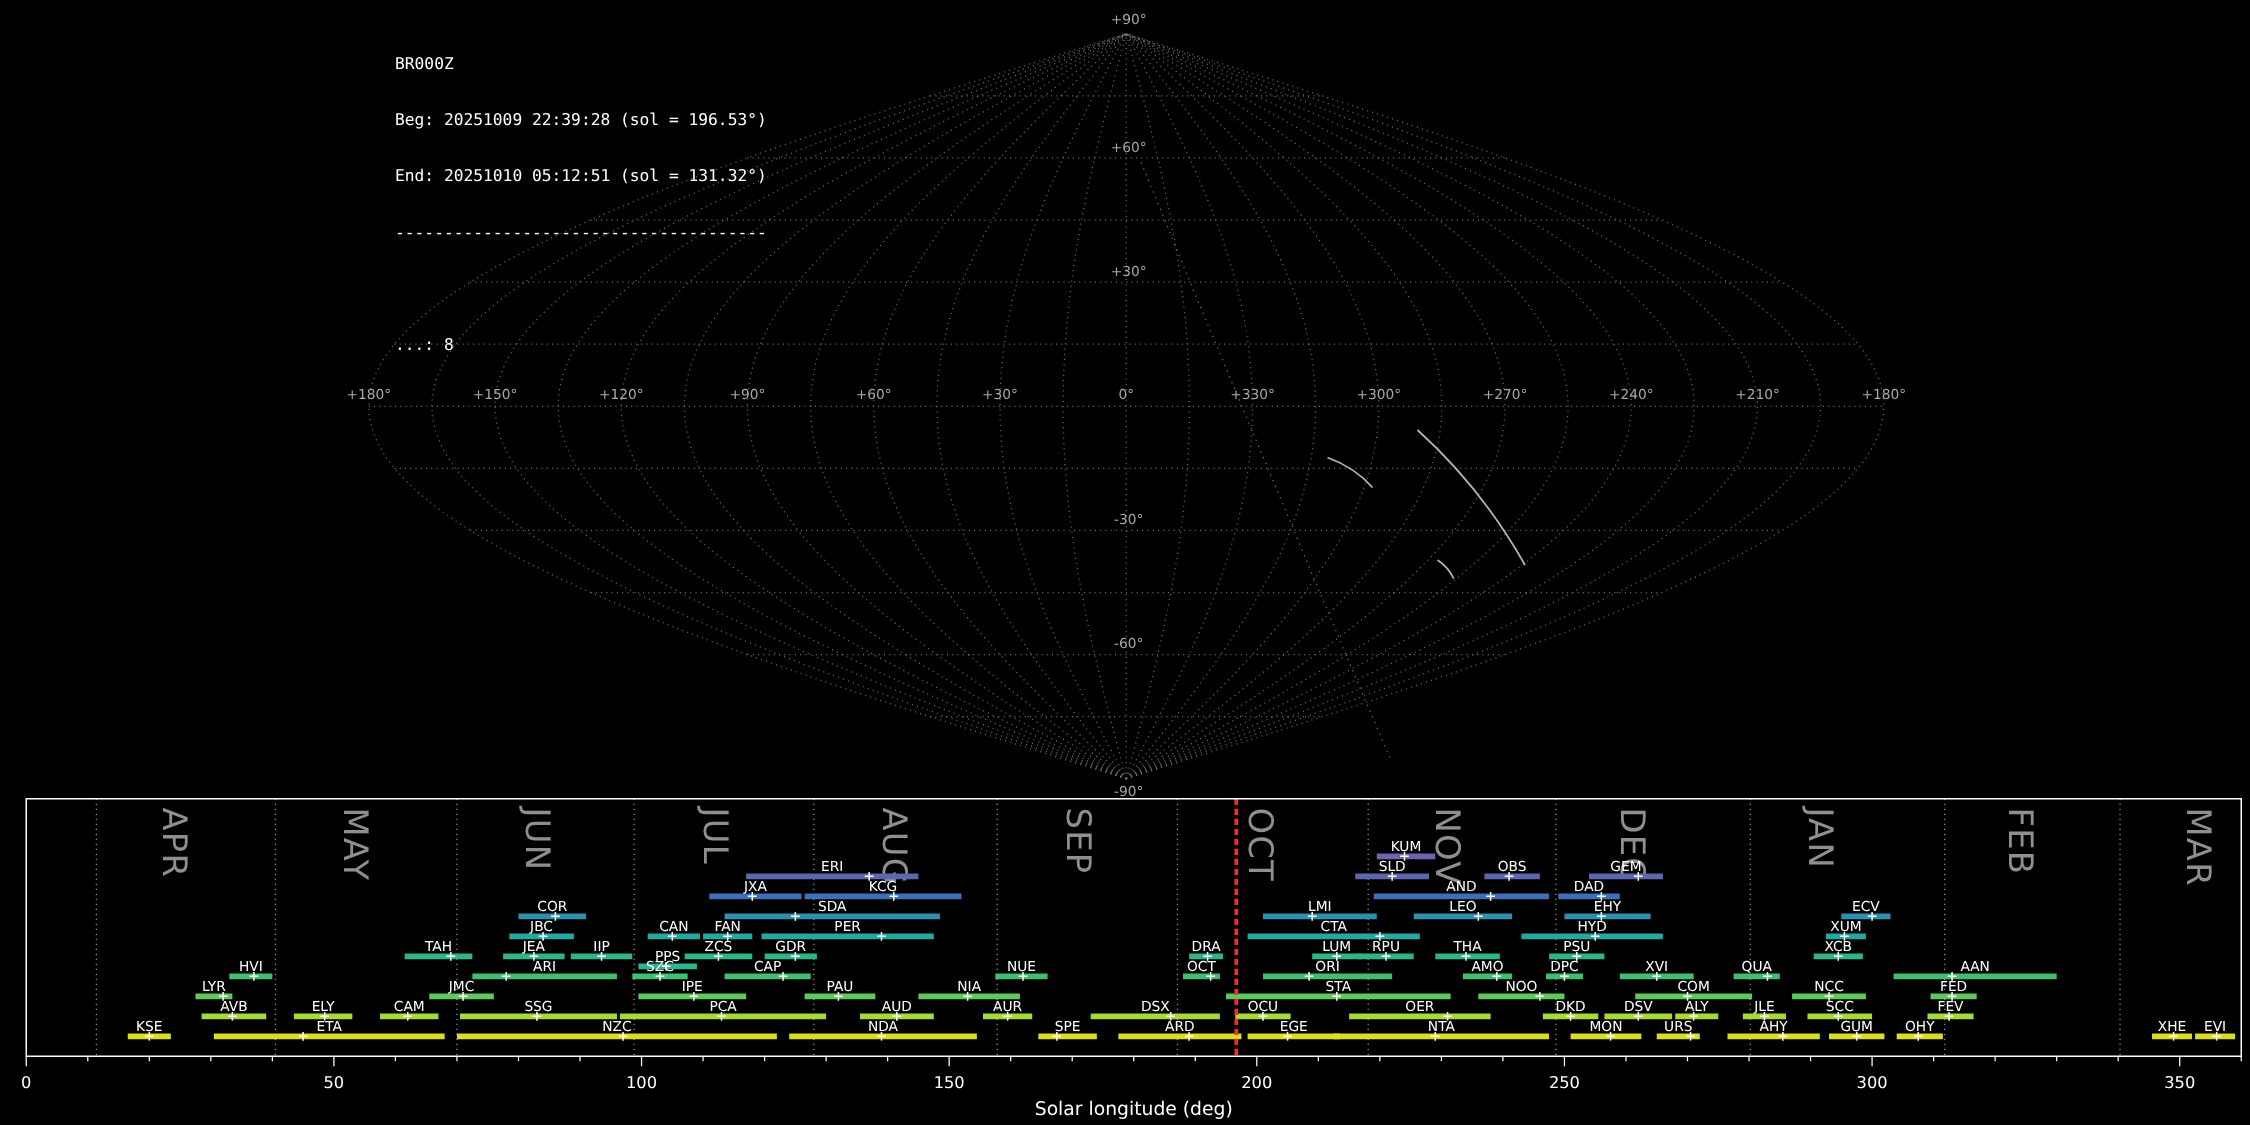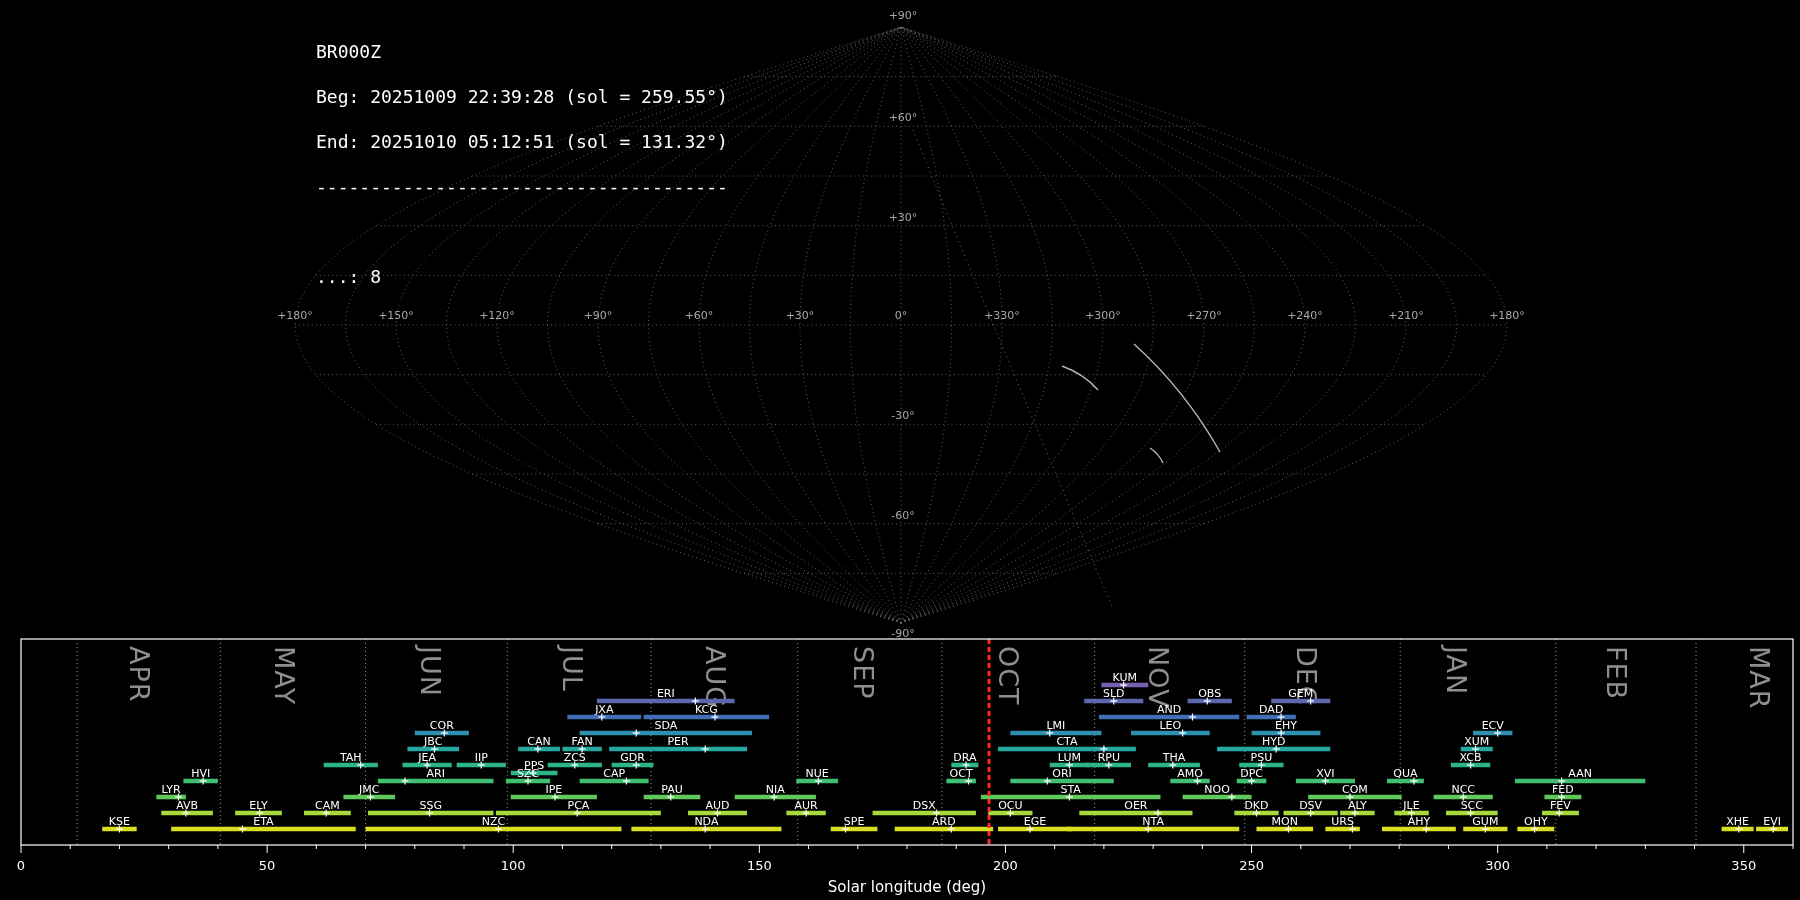--- a/index.html
+++ b/index.html
@@ -1,27 +1,27 @@
 <!DOCTYPE html>
 <html><head>
 <meta charset="utf-8">
 <style>
   html,body{margin:0;padding:0;background:#000;}
   body{width:1800px;height:900px;position:relative;overflow:hidden;font-family:"DejaVu Sans",sans-serif;}
-  #info-header{position:absolute;left:316px;top:14px;color:#fff;font-family:"DejaVu Sans Mono",monospace;font-size:18px;line-height:15px;white-space:pre;}
+  #info-header{position:absolute;left:316px;top:14px;color:#fff;font-family:"DejaVu Sans Mono",monospace;font-size:13px;line-height:15px;white-space:pre;}
   #skymap{position:absolute;left:0;top:0;}
   #chart{position:absolute;left:0;top:630px;}
   svg text{font-family:"DejaVu Sans",sans-serif;}
 </style>
 </head>
 <body>
 
 <div id="info-header">
   <div>BR000Z</div>
-  <div>Beg: 20251009 22:39:28 (sol = 259.55°)</div>
+  <div>Beg: 20251009 22:39:28 (sol = 196.53°)</div>
   <div>End: 20251010 05:12:51 (sol = 131.32°)</div>
   <div>--------------------------------------</div>
   <div>&nbsp;</div>
   <div>...: 8</div>
 </div>
 
 <svg id="skymap" width="1800" height="640">
     <g stroke="#9a9a9a" stroke-width="1" fill="none" stroke-dasharray="0.8 3.4" opacity="0.75">
       <line x1="744.2" y1="573.3" x2="1057.8" y2="573.3"></line>
       <line x1="598.0" y1="523.7" x2="1204.0" y2="523.7"></line>

